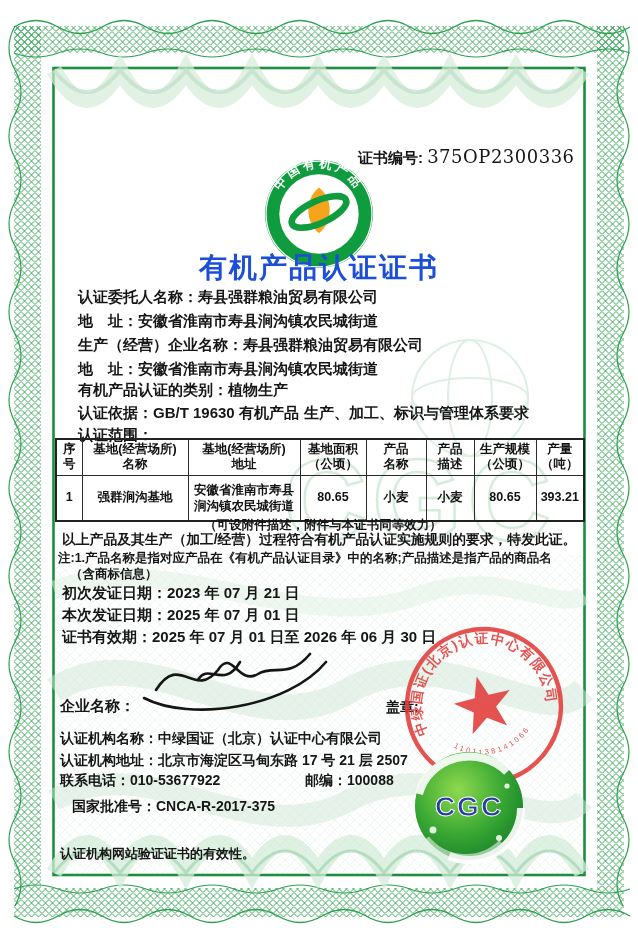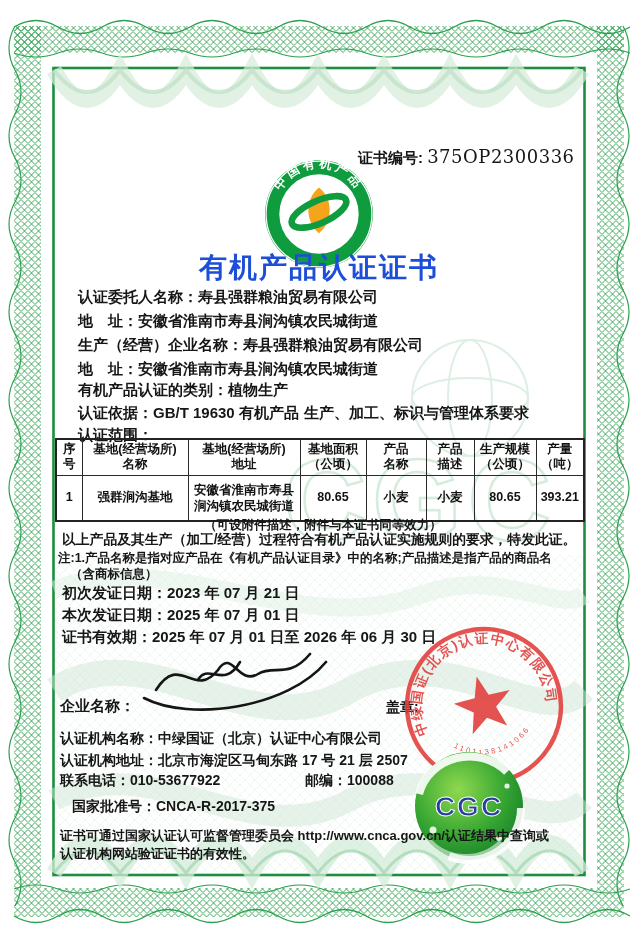--- a/index.html
+++ b/index.html
@@ -257,16 +257,15 @@
       <path d="M16,48 A52,50 0 0,1 104,26" stroke-width="8"></path>
       <path d="M118,62 A52,52 0 0,1 46,110" stroke-width="8"></path>
       <path d="M24,92 A50,50 0 0,0 98,96" stroke-width="5" opacity="0.6"></path>
     </g>
     <circle cx="30" cy="84" r="3.5" fill="#ffffff" opacity="0.85"></circle>
     <circle cx="96" cy="92" r="3" fill="#ffffff" opacity="0.85"></circle>
     <circle cx="104" cy="40" r="2.6" fill="#ffffff" opacity="0.85"></circle>
     <text x="66" y="70" text-anchor="middle" font-size="28" font-weight="bold" fill="#27409b" stroke="#ffffff" stroke-width="1" letter-spacing="2" font-family="Liberation Sans,sans-serif">CGC</text>
   </svg>
 
-  <div class="line footer" style="left:60px;top:827px;">证书可通过国家认证认可监督管理委员会 http://www.cnca.gov.cn/认证结果中查询或</div>
   <div class="line footer" style="left:60px;top:845px;">认证机构网站验证证书的有效性。</div>
 
 </div>
 
 </body></html>

